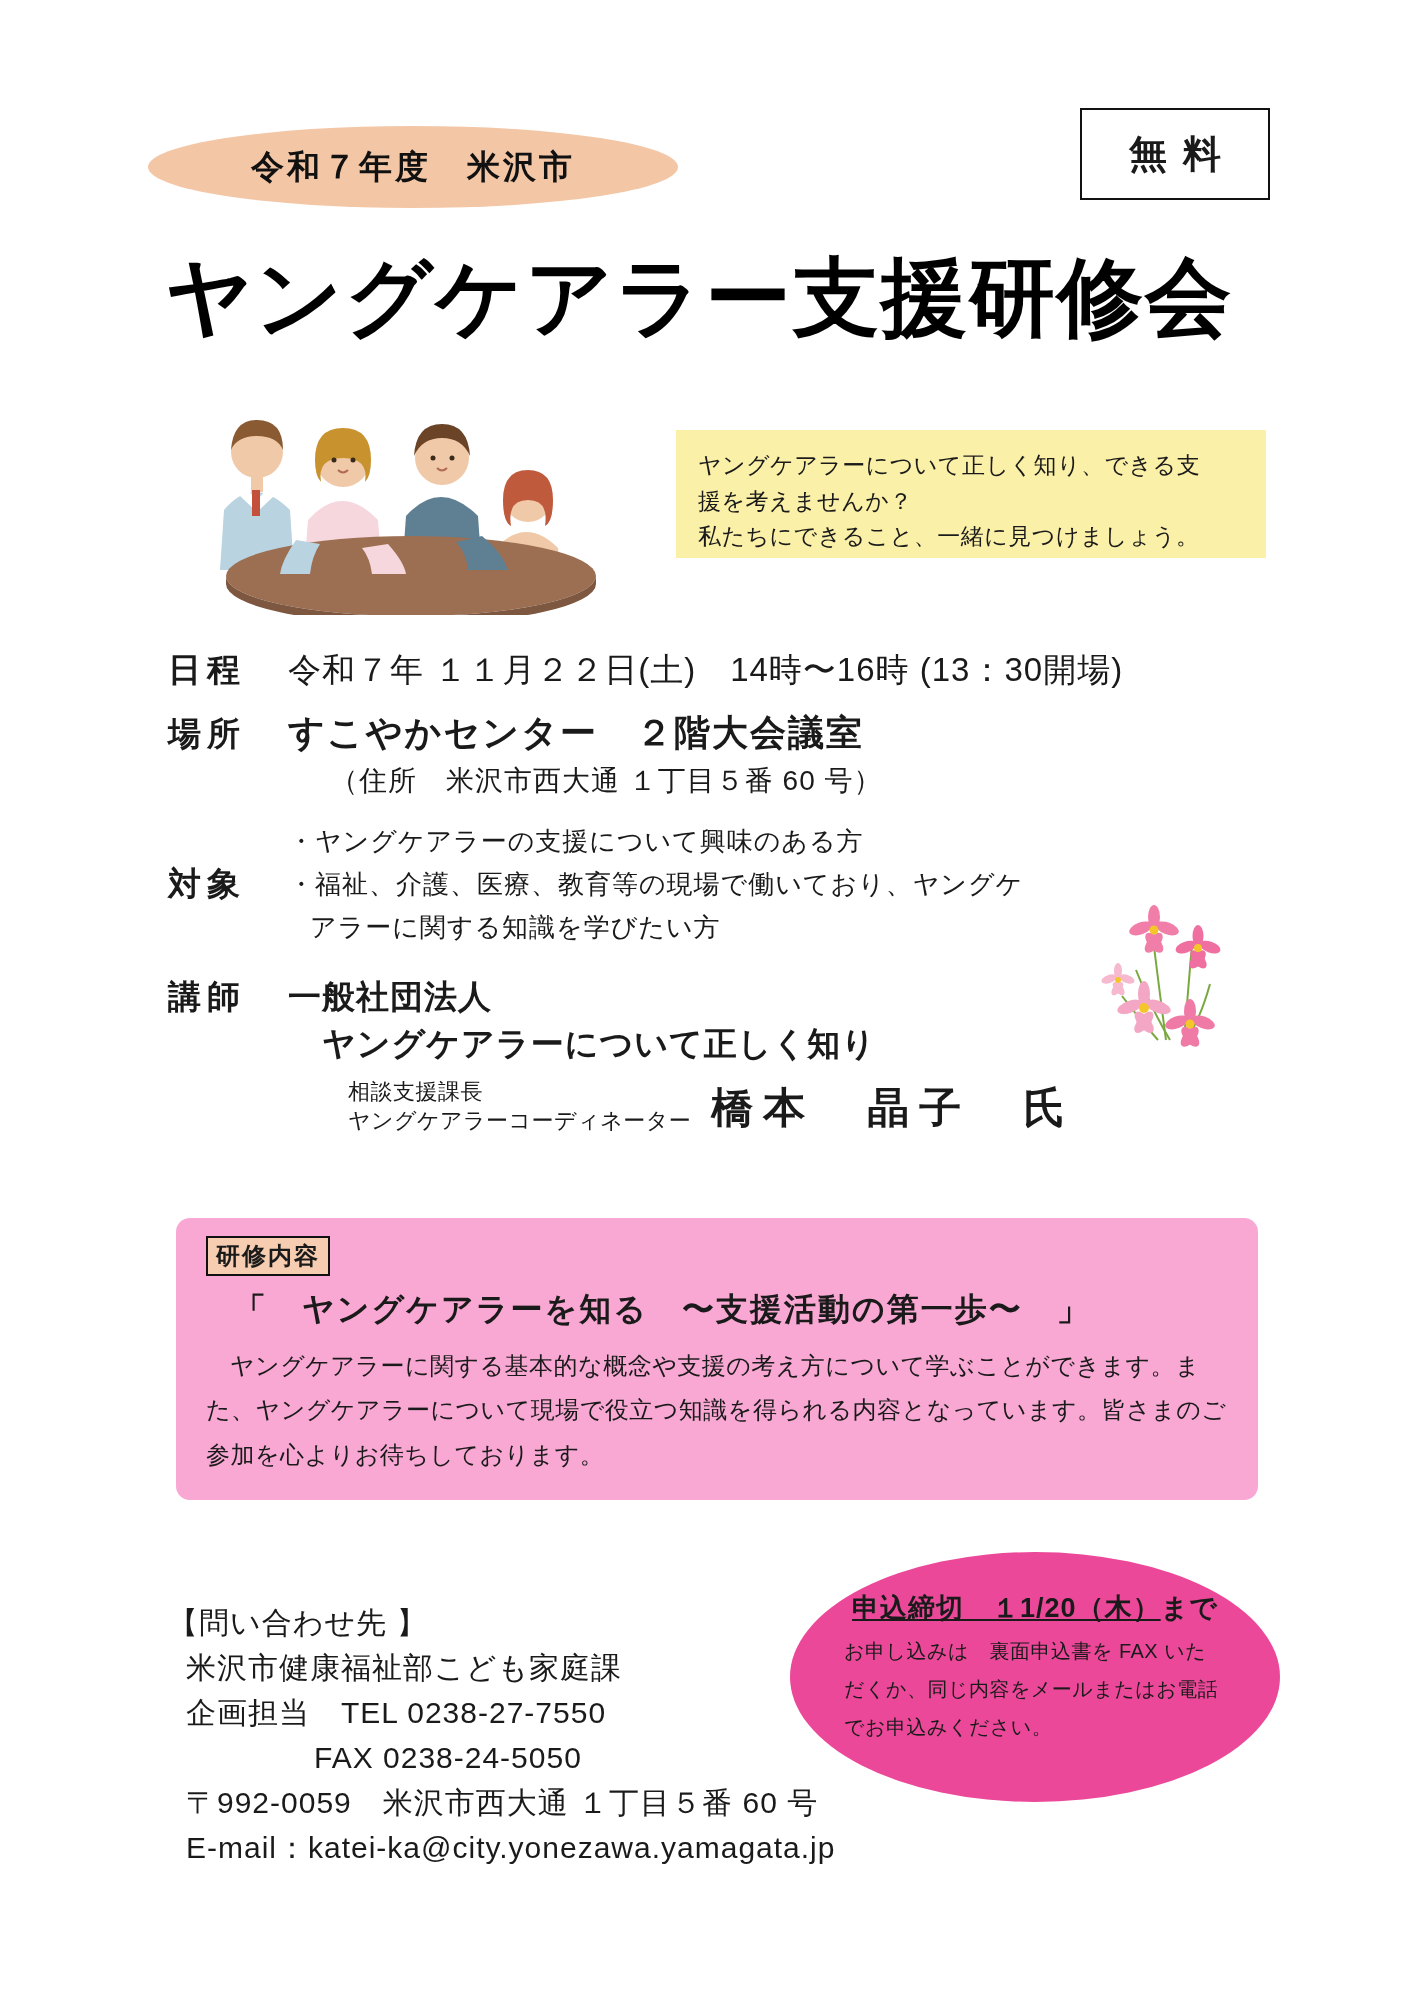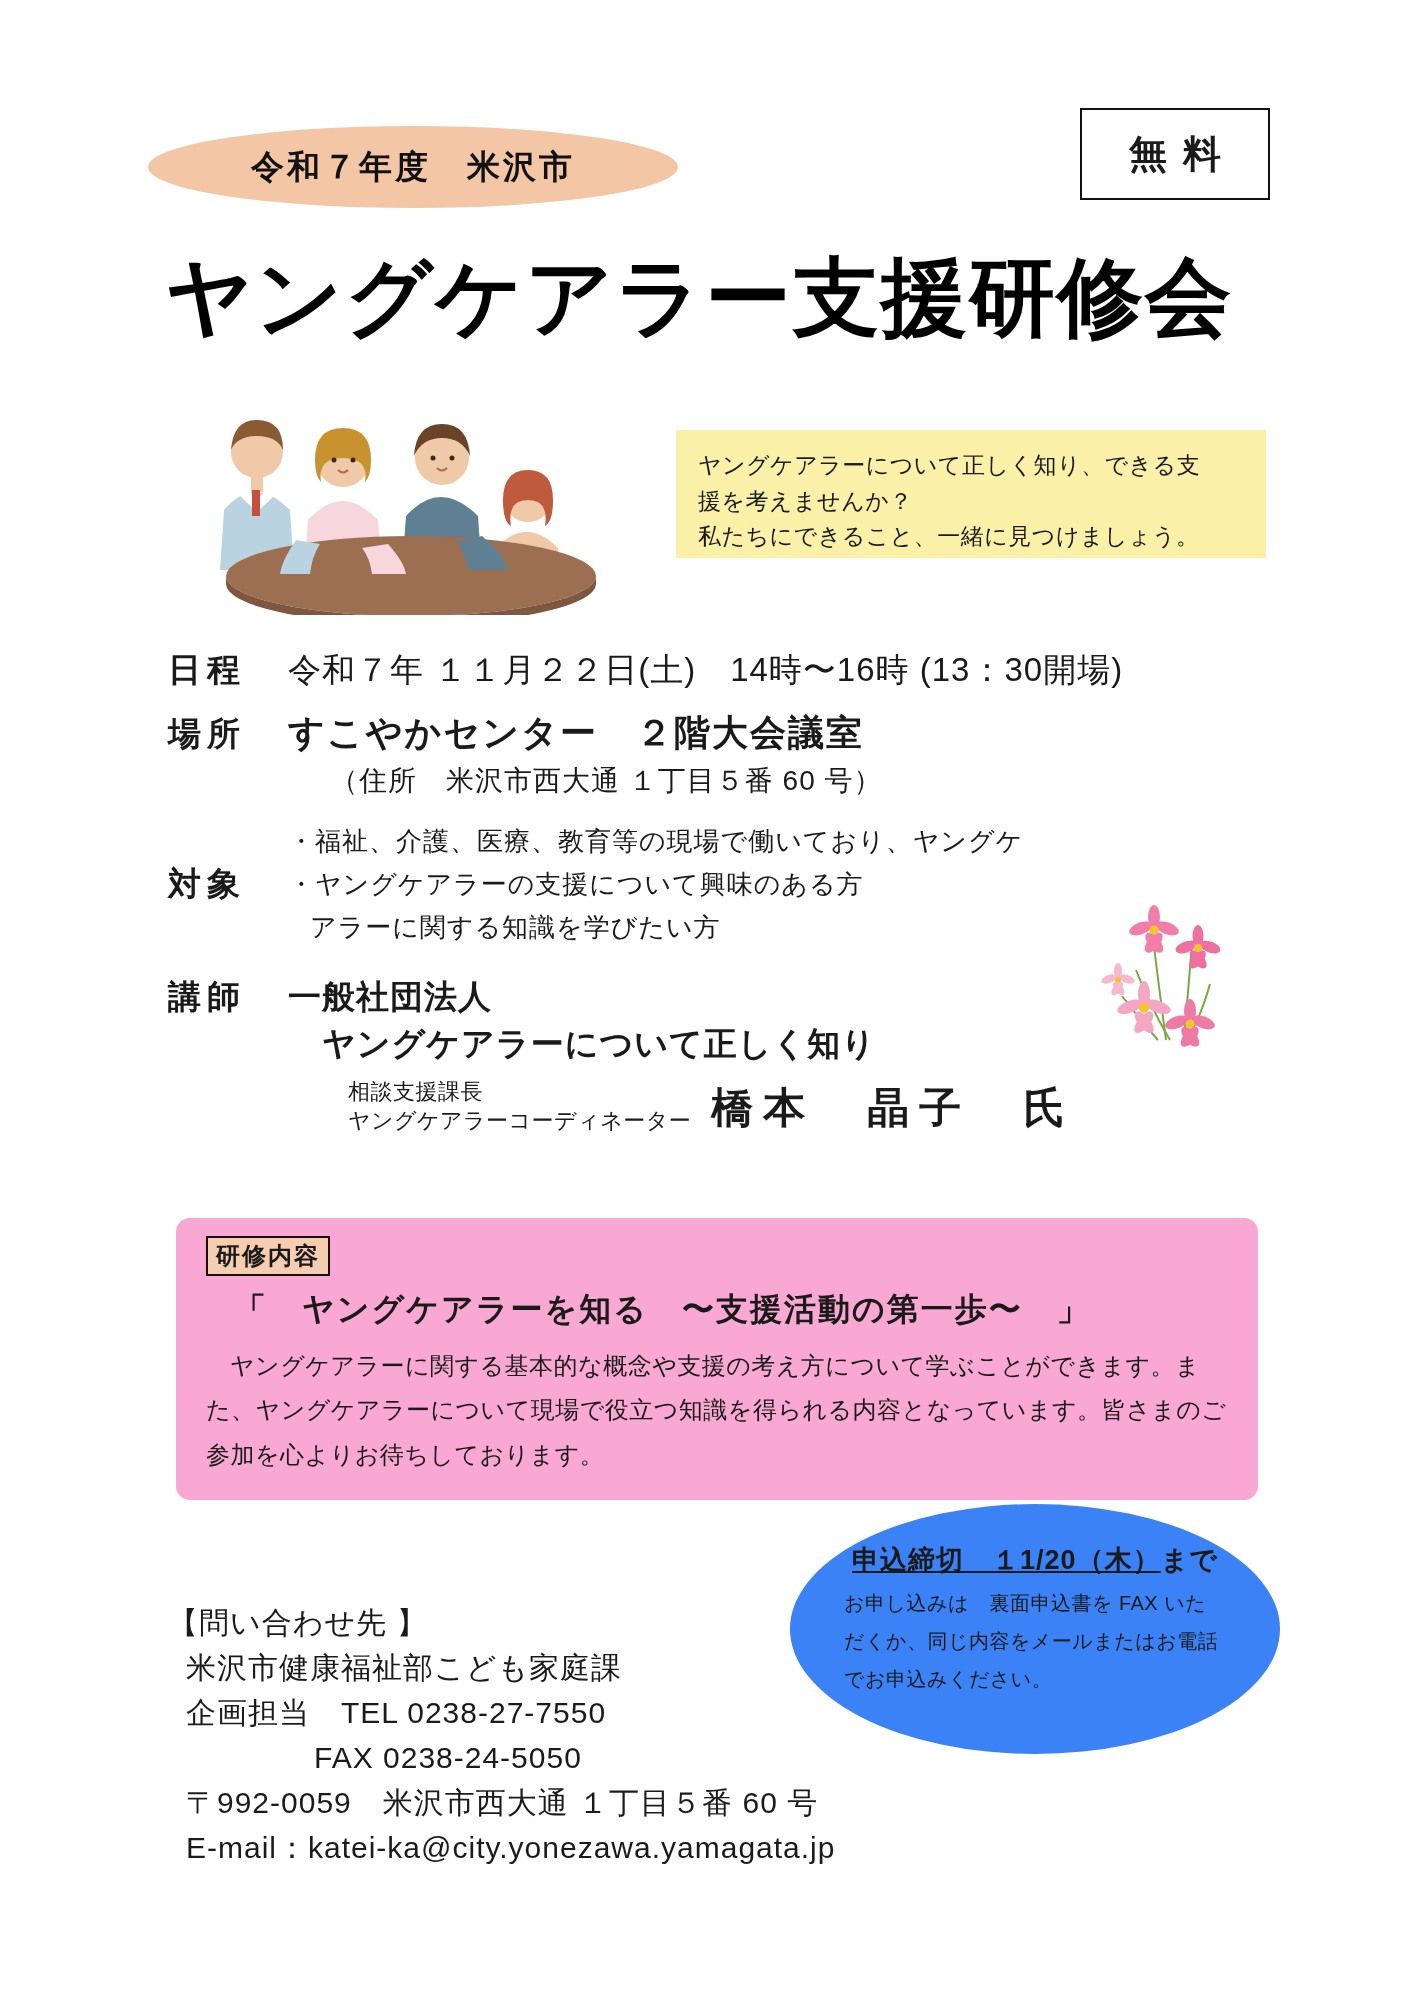--- a/index.html
+++ b/index.html
@@ -235,24 +235,24 @@
     line-height: 1.5;
     letter-spacing: 1px;
   }
   .contact .ind1 { padding-left: 18px; }
   .contact .ind2 { padding-left: 146px; }
 
   
   .green-oval {
     position: absolute;
     left: 790px;
-    top: 1504px;
+    top: 1552px;
     width: 490px;
     height: 250px;
-    background: #3b82f6;
+    background: #ec4899;
     border-radius: 50% / 50%;
   }
   .green-inner {
     position: absolute;
     left: 0; right: 0;
     top: 38px;
     padding: 0 54px;
     box-sizing: border-box;
   }
   .green-title {
@@ -342,22 +342,22 @@
 
   <div class="row" style="margin-top:16px;">
     <div class="lbl">場所</div>
     <div class="val big">すこやかセンター　２階大会議室</div>
   </div>
   <div class="sub-addr">（住所　米沢市西大通 １丁目５番 60 号）</div>
 
   <div class="target-wrap">
     <div class="lbl">対象</div>
     <div class="target-lines">
+      <div>・ヤングケアラーの支援について興味のある方</div>
       <div>・福祉、介護、医療、教育等の現場で働いており、ヤングケ</div>
-      <div>・ヤングケアラーの支援について興味のある方</div>
       <div class="indent">アラーに関する知識を学びたい方</div>
     </div>
   </div>
 
   <div class="lecturer-wrap">
     <div class="lbl">講師</div>
     <div class="lecturer-body">
       <div class="org1">一般社団法人</div>
       <div class="org2">ヤングケアラーについて正しく知り</div>
       <div class="name-row">

